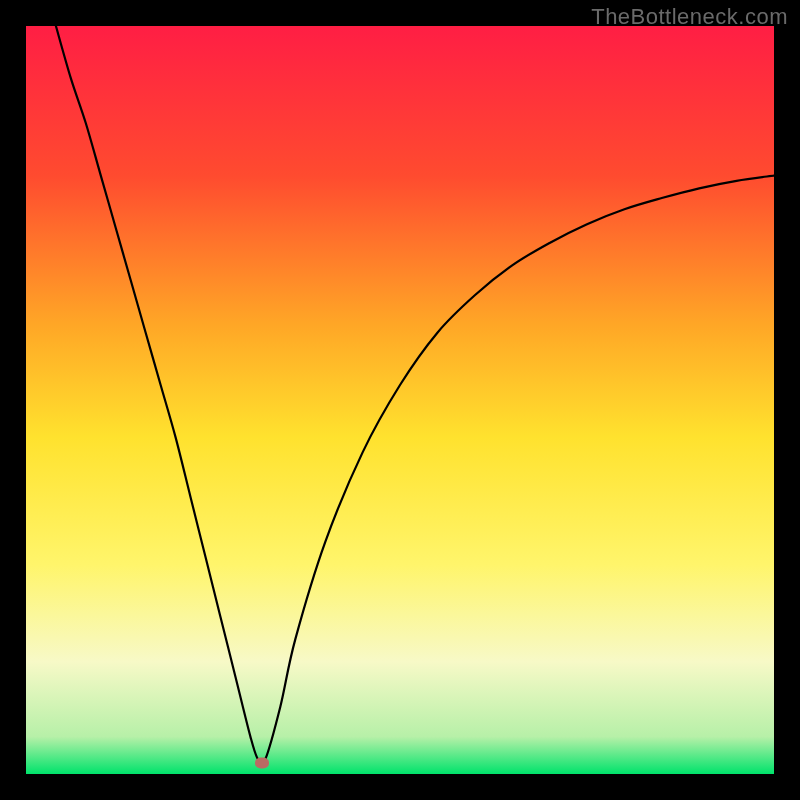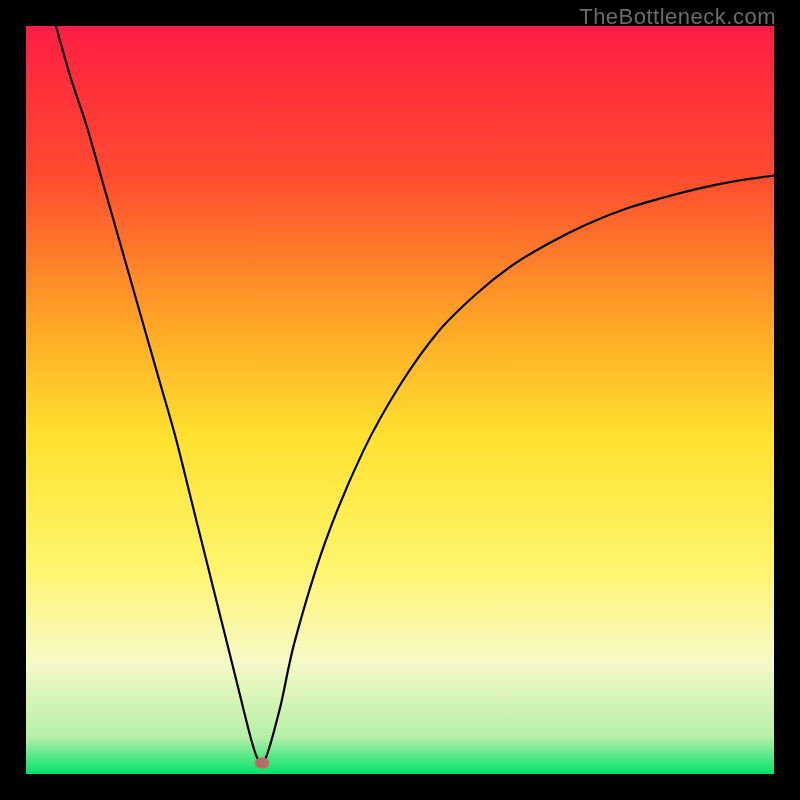--- a/index.html
+++ b/index.html
@@ -13,21 +13,21 @@
   }
   .frame {
     position: relative;
     width: 800px;
     height: 800px;
     background: #000;
   }
   .watermark {
     position: absolute;
     top: 4px;
-    right: 24px;
+    right: 12px;
     color: #6a6a6a;
     font-size: 22px;
     letter-spacing: 0.5px;
     font-weight: 400;
     z-index: 10;
     text-align: right;
   }
   .plot-area {
     position: absolute;
     left: 26px;

